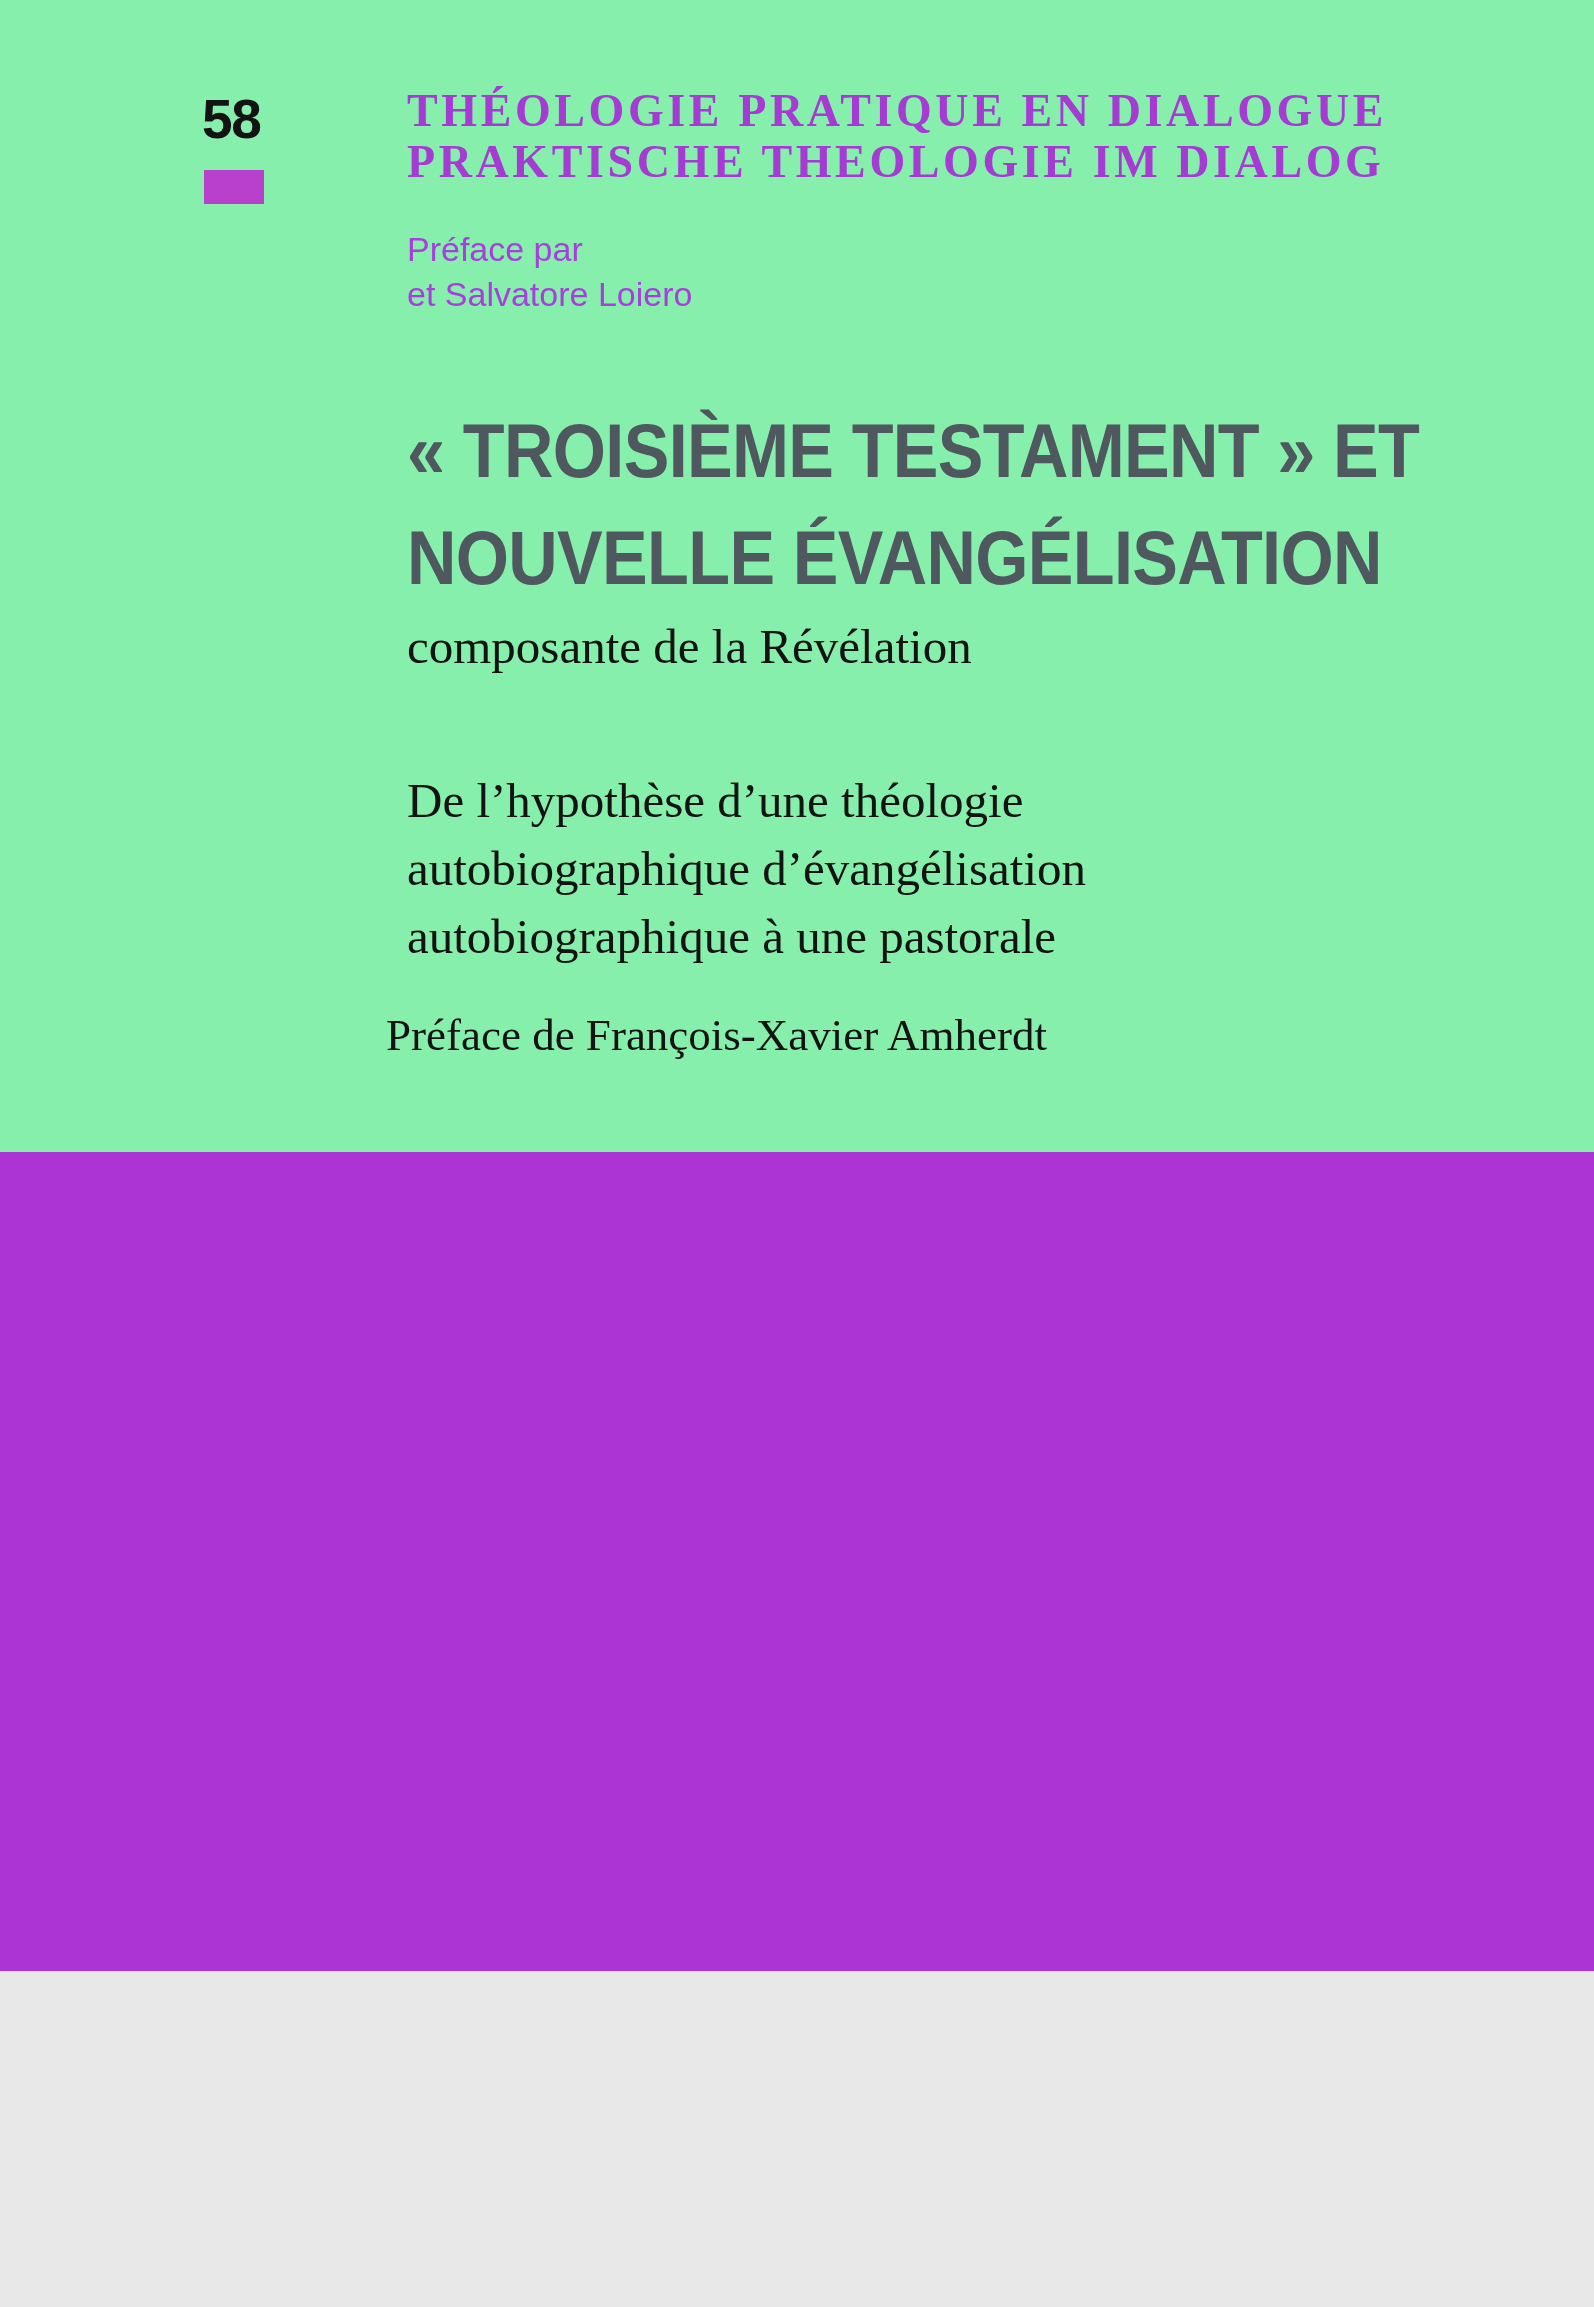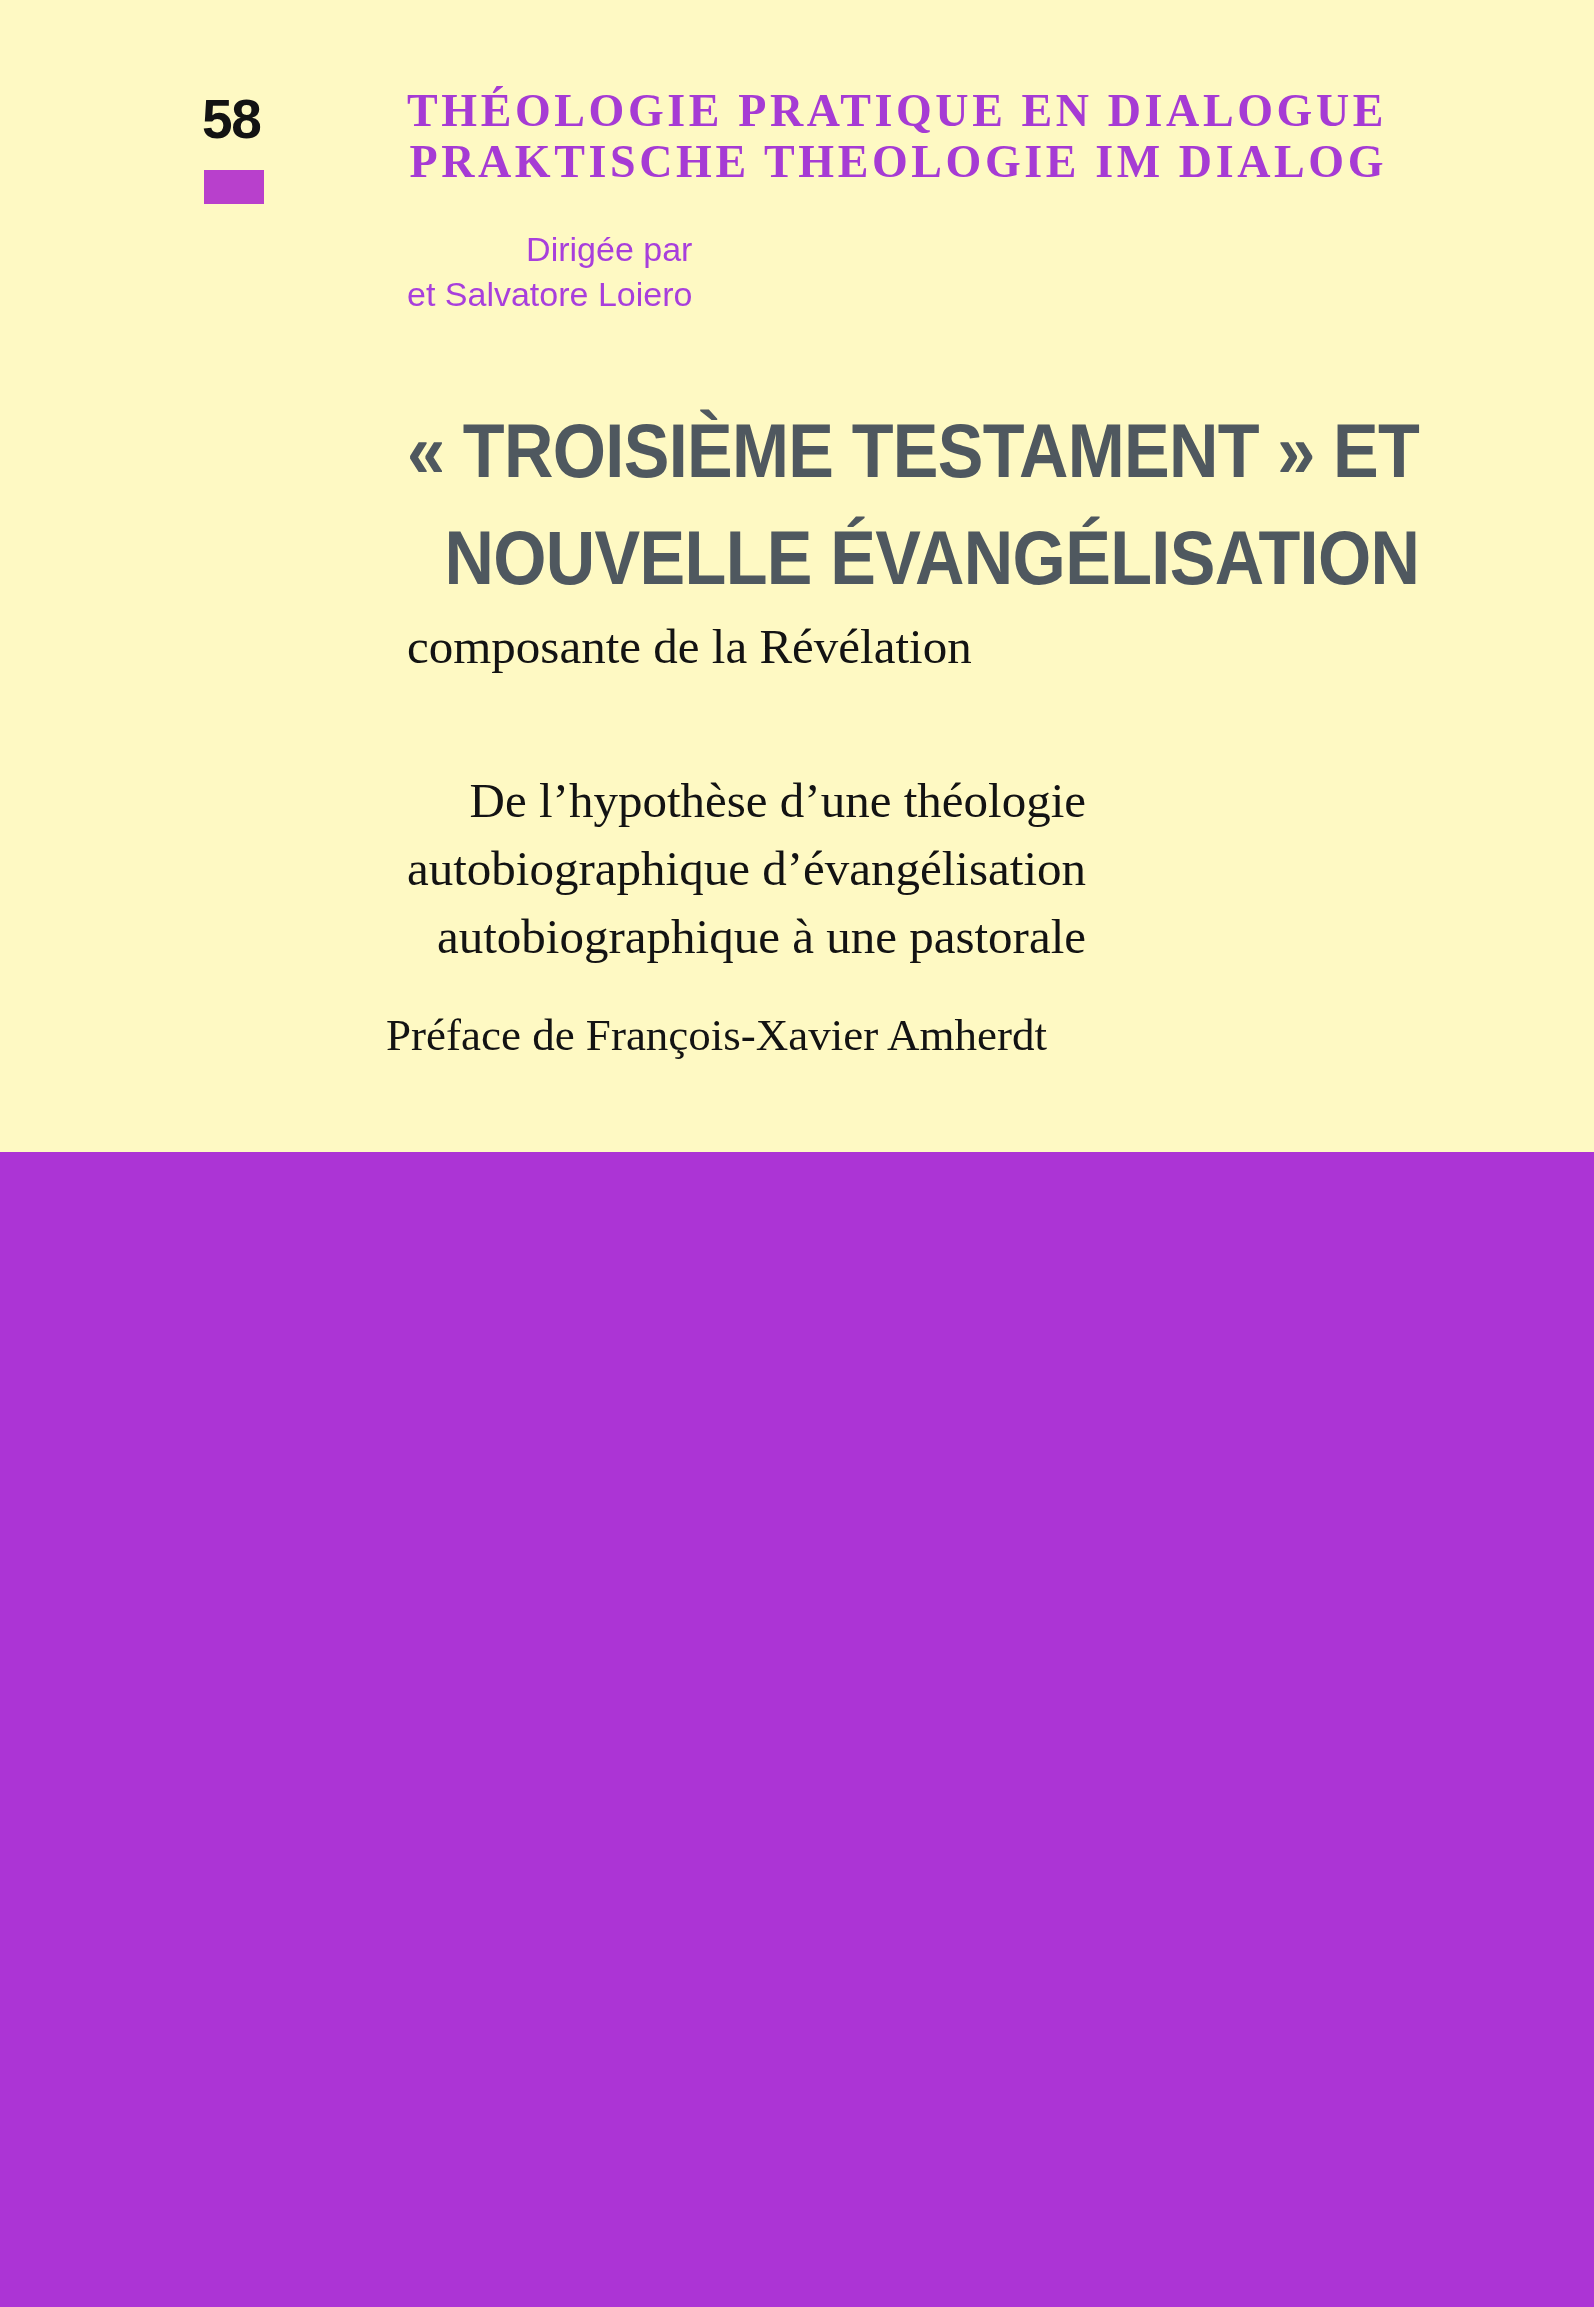--- a/index.html
+++ b/index.html
@@ -1,22 +1,21 @@
 <!DOCTYPE html>
 <html style="--band_purple: #ac34d5; --square_purple: #b840cc; --series_purple: #a63bd4; --editor_purple: #a83fdc; --title_gray: #4f585f; --text_black: #131313; --author_white: #ffffff;font-size:11.5px"><head>
 <meta charset="utf-8">
 <style>
   html,body{margin:0;padding:0;background:#e8e8e8;}
   .cover{
     position:relative;
-    width:1594px;height:2307px;
-    background:#fef9c3;
+    width:1594px;height:1971px;
+    background:#86efac;
     overflow:hidden;
     font-family:"Liberation Sans",sans-serif;
-    text-align:right;
   }
   
   .vol{
     position:absolute;left:202px;top:92px;
     font-weight:700;font-size:55px;line-height:1;
     letter-spacing:-1.4px;color:var(--text_black,#131313);
   }
   .vol-square{
     position:absolute;left:204px;top:170px;
     width:60px;height:34px;
@@ -75,21 +74,21 @@
   <div class="vol">58</div>
 
   <div class="vol-square"></div>
 
   <div class="series-title">
     <div>THÉOLOGIE PRATIQUE EN DIALOGUE</div>
     <div>PRAKTISCHE THEOLOGIE IM DIALOG</div>
   </div>
 
   <div class="directors">
-    <div>Dirigée par</div>
+    <div>Préface par</div>
     <div>et Salvatore Loiero</div>
   </div>
 
   <div class="main-title">
     <div>« TROISIÈME TESTAMENT » ET</div>
     <div>NOUVELLE ÉVANGÉLISATION</div>
   </div>
 
   <div class="subtitle p1">
     <div>composante de la Révélation</div>

